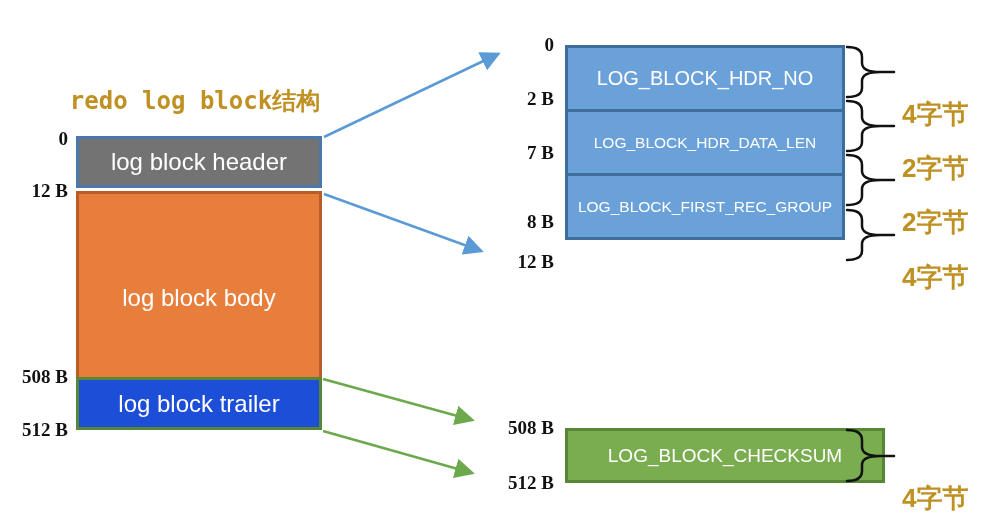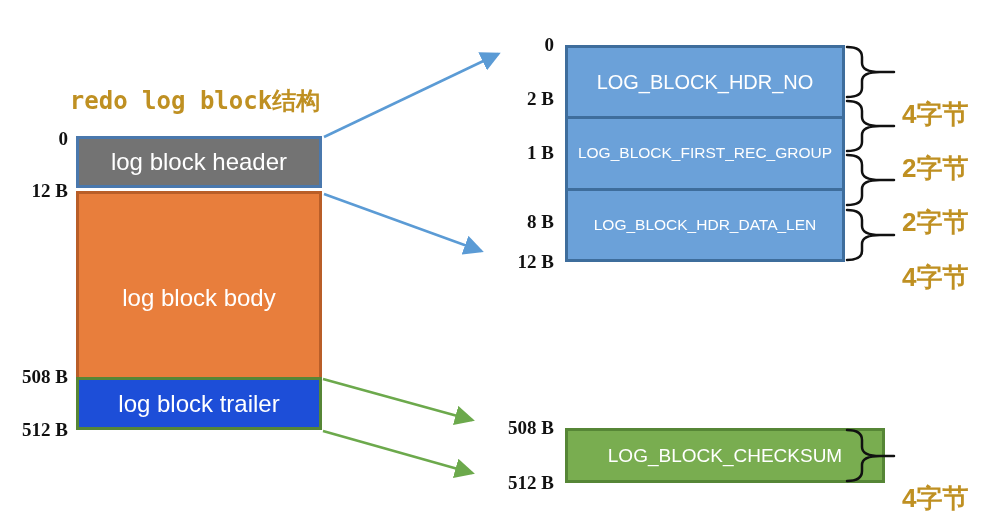--- a/index.html
+++ b/index.html
@@ -33,21 +33,21 @@
   .off {
     font-family:"Liberation Serif", serif; font-weight:bold;
     font-size:19px; color:#111111; height:22px; line-height:22px;
     text-align:right; white-space:nowrap;
   }
   .off-left  { left:4px;  width:64px; }
   .off-right { left:488px; width:66px; }
 
   
   .detail-table {
-    left:565px; top:45px; width:280px; height:217px;
+    left:565px; top:45px; width:280px; height:195px;
     background:#6ba1d9; border:3px solid #3e6d9c;
     display:flex; flex-direction:column;
   }
   .detail-row {
     flex:1; display:flex; align-items:center; justify-content:center;
     color:#ffffff; border-bottom:3px solid #3e6d9c; white-space:nowrap;
   }
   .detail-row:last-child { border-bottom:none; }
   .row-lg { font-size:20px; }
   .row-sm { font-size:15.5px; }
@@ -86,27 +86,27 @@
     <span>log block trailer</span>
   </div>
 
   <div class="abs off off-left" style="top:128px;">0</div>
   <div class="abs off off-left" style="top:180px;">12 B</div>
   <div class="abs off off-left" style="top:366px;">508 B</div>
   <div class="abs off off-left" style="top:419px;">512 B</div>
 
   <div class="abs detail-table">
     <div class="detail-row row-lg">LOG_BLOCK_HDR_NO</div>
+    <div class="detail-row row-sm">LOG_BLOCK_HDR_DATA_LEN</div>
     <div class="detail-row row-sm">LOG_BLOCK_FIRST_REC_GROUP</div>
-    <div class="detail-row row-sm">LOG_BLOCK_HDR_DATA_LEN</div>
   </div>
 
   <div class="abs off off-right" style="top:34px;">0</div>
   <div class="abs off off-right" style="top:88px;">2 B</div>
-  <div class="abs off off-right" style="top:142px;">1 B</div>
+  <div class="abs off off-right" style="top:142px;">7 B</div>
   <div class="abs off off-right" style="top:211px;">8 B</div>
   <div class="abs off off-right" style="top:251px;">12 B</div>
 
   <div class="abs checksum-block">
     <span>LOG_BLOCK_CHECKSUM</span>
   </div>
   <div class="abs off off-right" style="top:417px;">508 B</div>
   <div class="abs off off-right" style="top:472px;">512 B</div>
 
   <div class="abs size-label" style="top:56px;">4字节</div>

